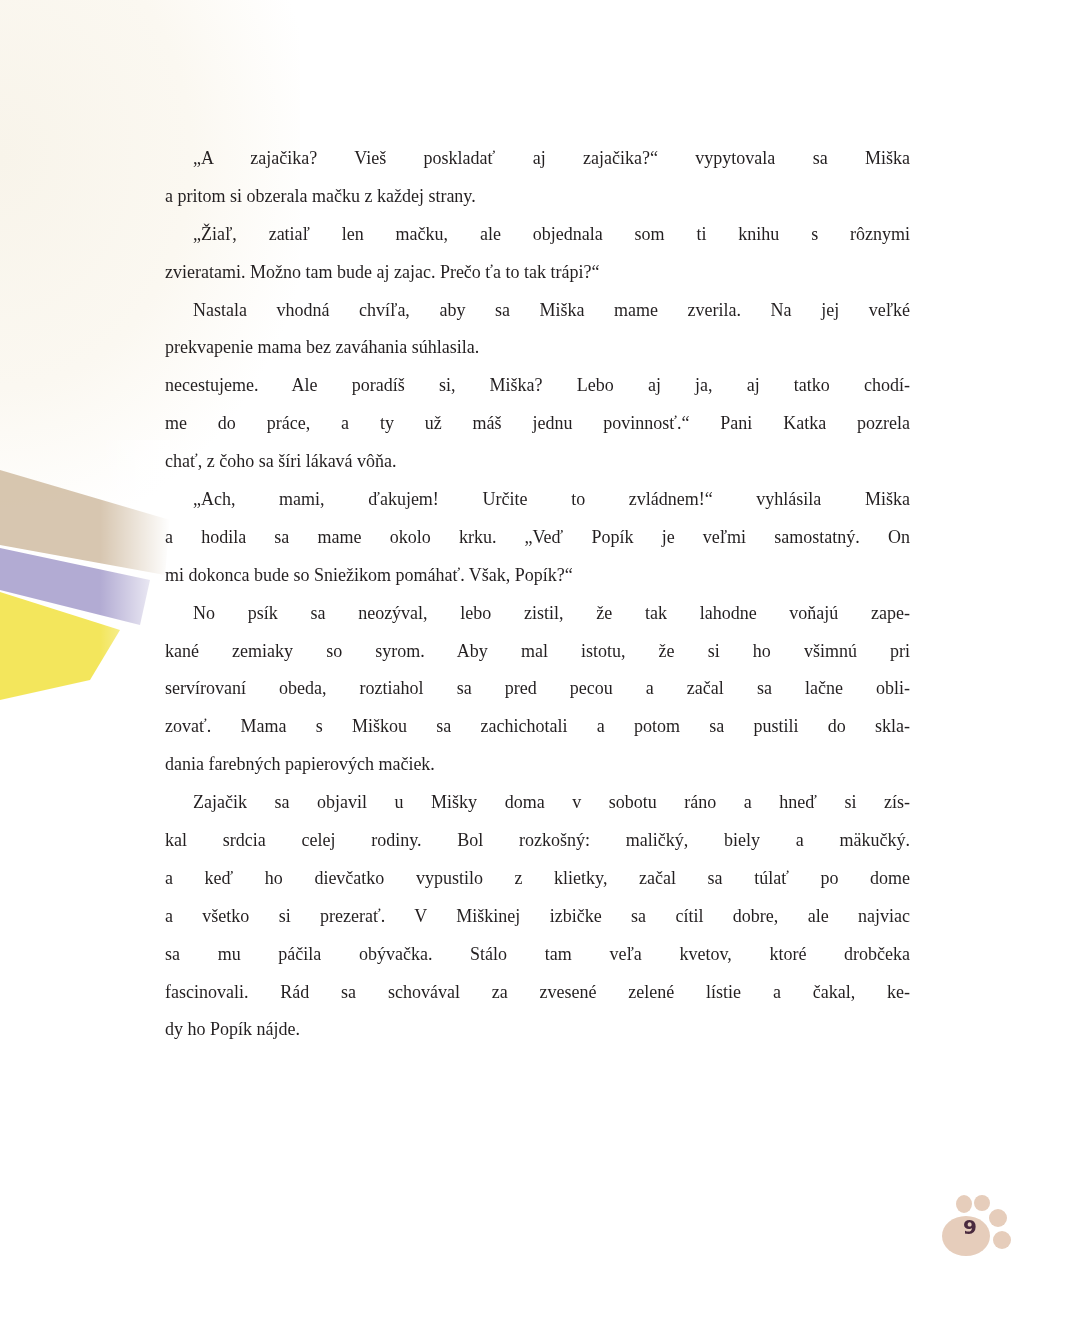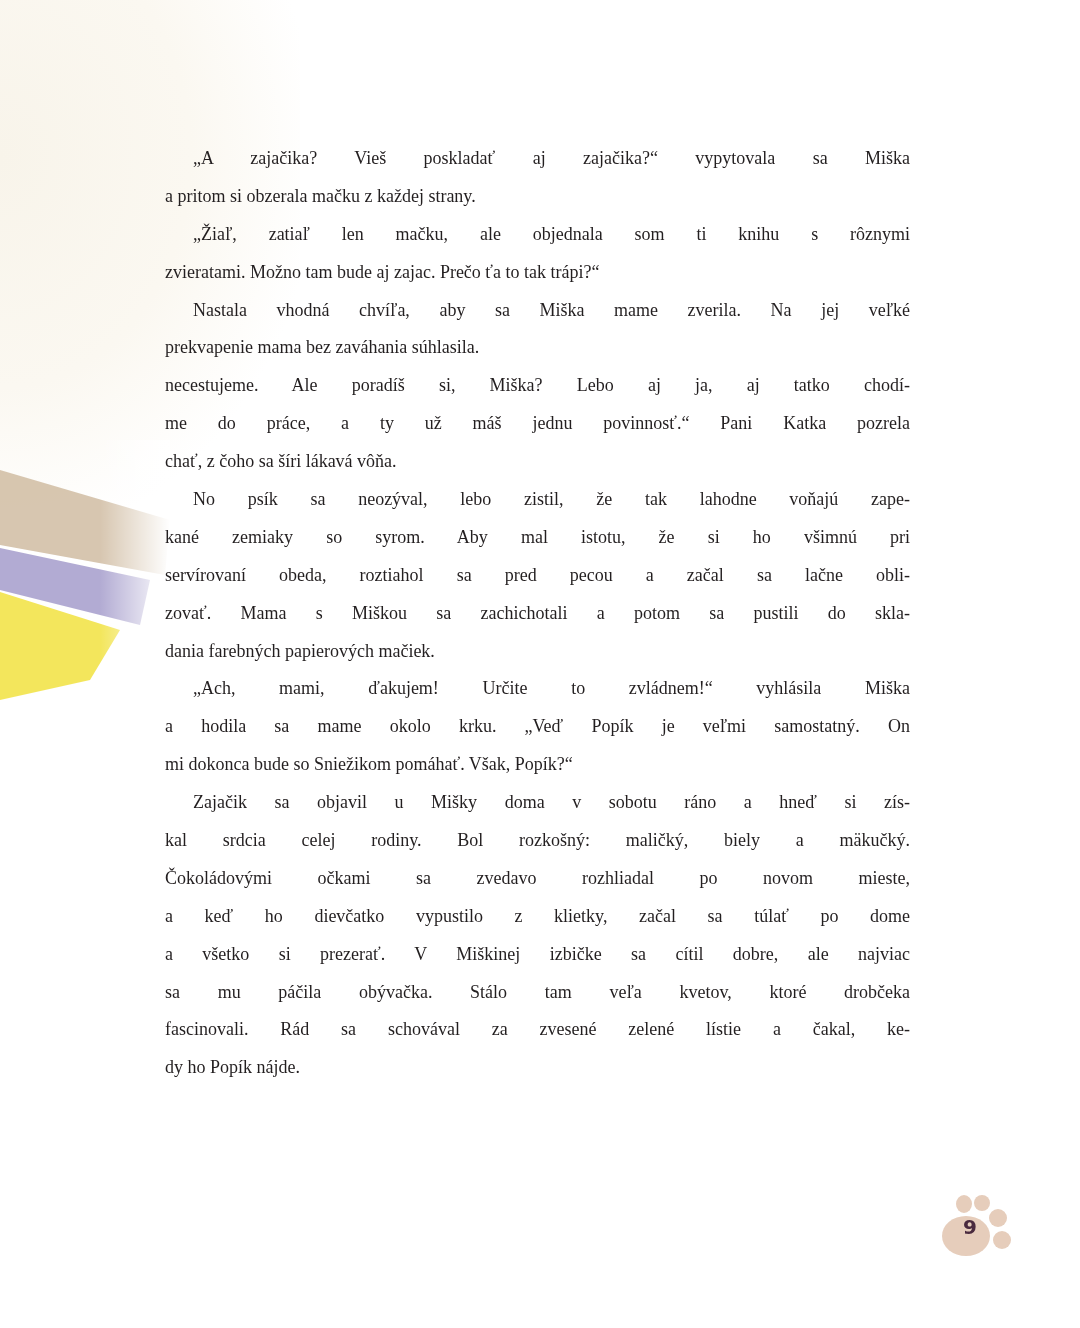--- a/index.html
+++ b/index.html
@@ -57,35 +57,34 @@
   <div>
     <span class="line indent">Nastala vhodná chvíľa, aby sa Miška mame zverila. Na jej veľké</span>
     <span class="line last">prekvapenie mama bez zaváhania súhlasila.</span>
   </div>
   <div>
     <span class="line">necestujeme. Ale poradíš si, Miška? Lebo aj ja, aj tatko chodí-</span>
     <span class="line">me do práce, a ty už máš jednu povinnosť.“ Pani Katka pozrela</span>
     <span class="line last">chať, z čoho sa šíri lákavá vôňa.</span>
   </div>
   <div>
+    <span class="line indent">„Ach, mami, ďakujem! Určite to zvládnem!“ vyhlásila Miška</span>
+    <span class="line">a hodila sa mame okolo krku. „Veď Popík je veľmi samostatný. On</span>
+    <span class="line last">mi dokonca bude so Sniežikom pomáhať. Však, Popík?“</span>
+  </div>
+  <div>
     <span class="line indent">No psík sa neozýval, lebo zistil, že tak lahodne voňajú zape-</span>
     <span class="line">kané zemiaky so syrom. Aby mal istotu, že si ho všimnú pri</span>
     <span class="line">servírovaní obeda, roztiahol sa pred pecou a začal sa lačne obli-</span>
     <span class="line">zovať. Mama s Miškou sa zachichotali a potom sa pustili do skla-</span>
     <span class="line last">dania farebných papierových mačiek.</span>
   </div>
   <div>
-    <span class="line indent">„Ach, mami, ďakujem! Určite to zvládnem!“ vyhlásila Miška</span>
-    <span class="line">a hodila sa mame okolo krku. „Veď Popík je veľmi samostatný. On</span>
-    <span class="line last">mi dokonca bude so Sniežikom pomáhať. Však, Popík?“</span>
-  </div>
-  <div>
     <span class="line indent">Zajačik sa objavil u Mišky doma v sobotu ráno a hneď si zís-</span>
     <span class="line">kal srdcia celej rodiny. Bol rozkošný: maličký, biely a mäkučký.</span>
-    <span class="line">Čokoládovými očkami sa zvedavo rozhliadal po novom mieste,</span>
     <span class="line">a keď ho dievčatko vypustilo z klietky, začal sa túlať po dome</span>
     <span class="line">a všetko si prezerať. V Miškinej izbičke sa cítil dobre, ale najviac</span>
     <span class="line">sa mu páčila obývačka. Stálo tam veľa kvetov, ktoré drobčeka</span>
     <span class="line">fascinovali. Rád sa schovával za zvesené zelené lístie a čakal, ke-</span>
     <span class="line last">dy ho Popík nájde.</span>
   </div>
 </div>
 
 <svg class="paw" viewBox="0 0 76 68">
   <ellipse cx="26" cy="46" rx="24" ry="20" fill="#e6cdbb"></ellipse>

